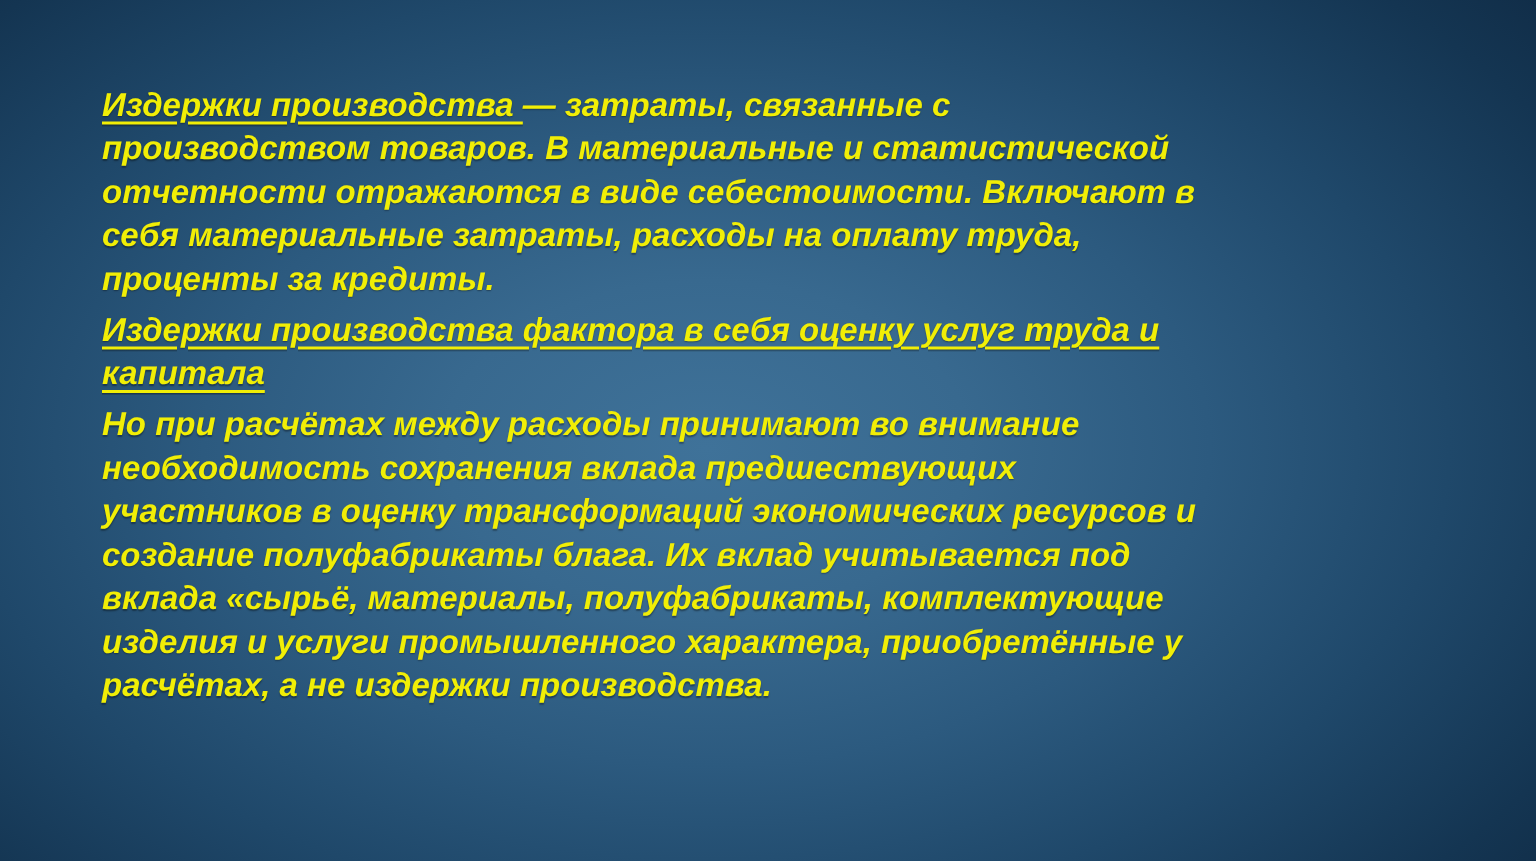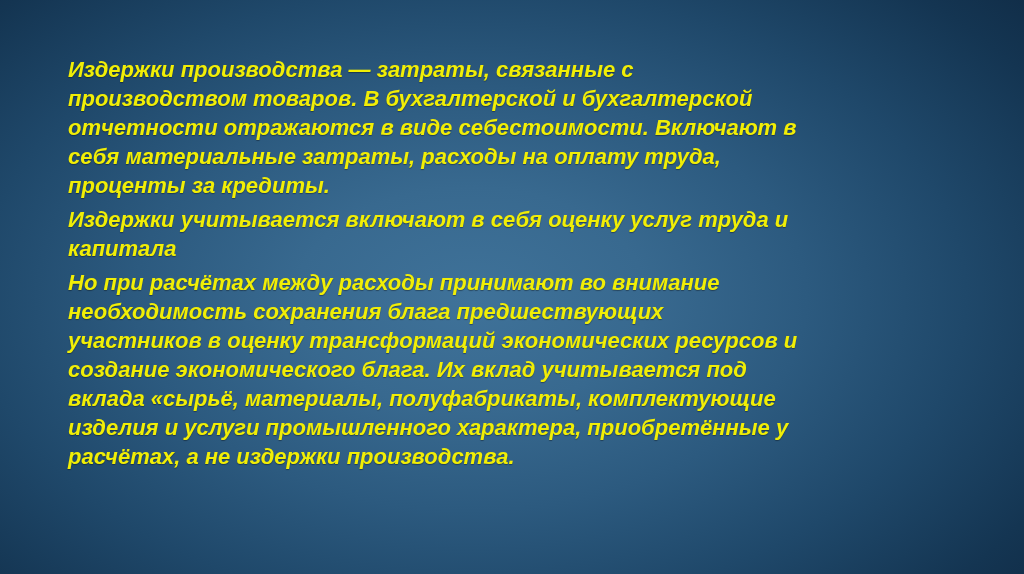--- a/index.html
+++ b/index.html
@@ -37,47 +37,48 @@
     height: 29px;
     line-height: 29px;
     font-size: 22px;
     font-weight: bold;
     font-style: italic;
     color: #f1ee06;
     white-space: pre;
     text-shadow: 0 1px 1px rgba(0,0,0,0.35);
   }
   .u {
+    text-decoration: underline;
     text-decoration-thickness: 2px;
     text-underline-offset: 4px;
   }
 </style>
 </head>
 <body>
 
 <div class="slide">
   <div class="text-block">
 
     <div class="para">
       <div class="line"><span class="u">Издержки производства </span><span>— затраты, связанные с</span></div>
-      <div class="line"><span>производством товаров. В бухгалтерской и бухгалтерской</span></div>
+      <div class="line"><span>производством товаров. В материальные и статистической</span></div>
       <div class="line"><span>отчетности отражаются в виде себестоимости. Включают в</span></div>
       <div class="line"><span>себя материальные затраты, расходы на оплату труда,</span></div>
       <div class="line"><span>проценты за кредиты.</span></div>
     </div>
 
     <div class="para">
-      <div class="line"><span class="u">Издержки учитывается включают в себя оценку услуг труда и</span></div>
+      <div class="line"><span class="u">Издержки производства фактора в себя оценку услуг труда и</span></div>
       <div class="line"><span class="u">капитала</span></div>
     </div>
 
     <div class="para">
       <div class="line"><span>Но при расчётах между расходы принимают во внимание</span></div>
-      <div class="line"><span>необходимость сохранения блага предшествующих</span></div>
+      <div class="line"><span>необходимость сохранения вклада предшествующих</span></div>
       <div class="line"><span>участников в оценку трансформаций экономических ресурсов и</span></div>
-      <div class="line"><span>создание экономического блага. Их вклад учитывается под</span></div>
+      <div class="line"><span>создание полуфабрикаты блага. Их вклад учитывается под</span></div>
       <div class="line"><span>вклада «сырьё, материалы, полуфабрикаты, комплектующие</span></div>
       <div class="line"><span>изделия и услуги промышленного характера, приобретённые у</span></div>
       <div class="line"><span>расчётах, а не издержки производства.</span></div>
     </div>
 
   </div>
 </div>
 
 </body></html>

